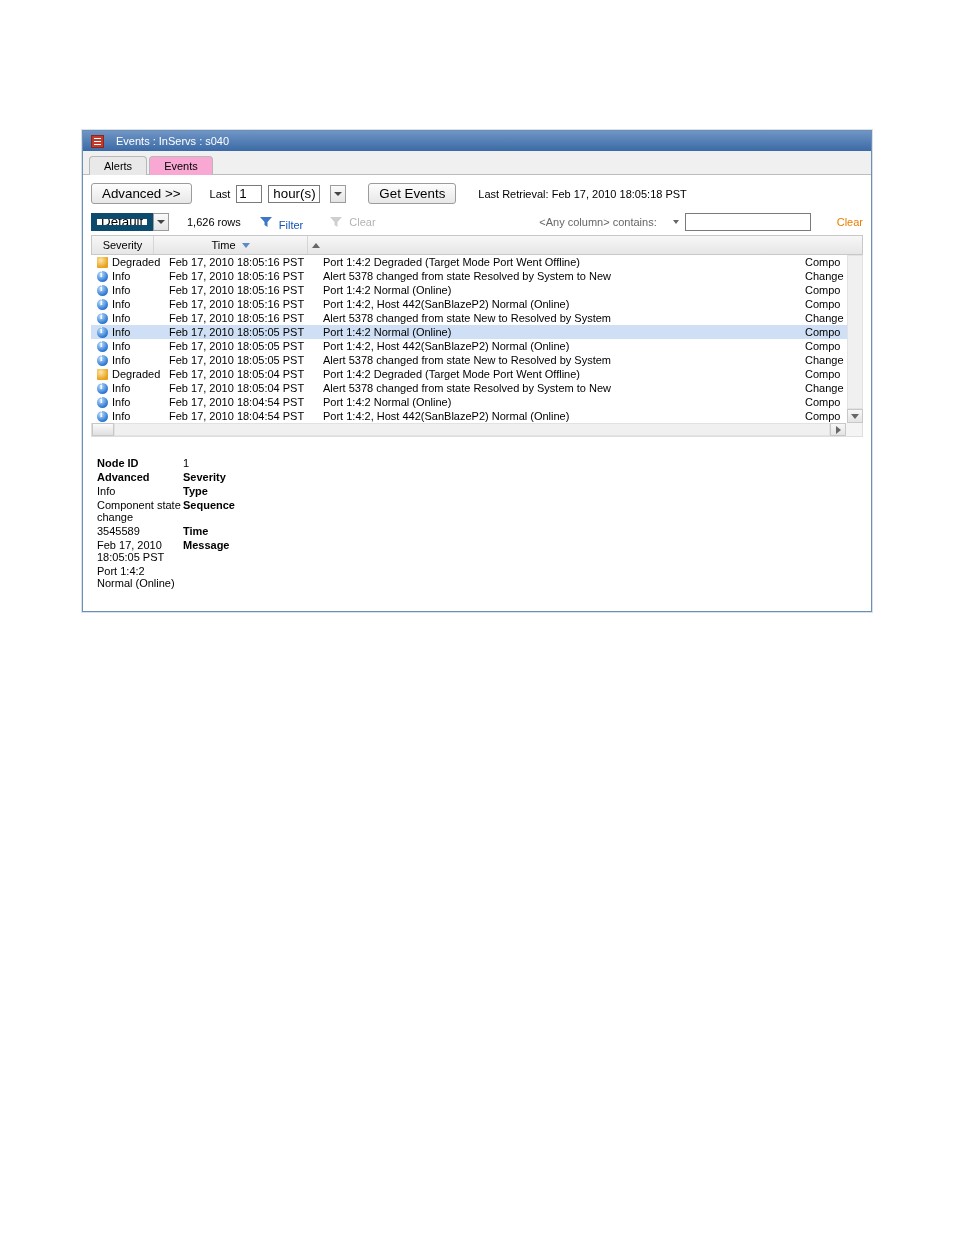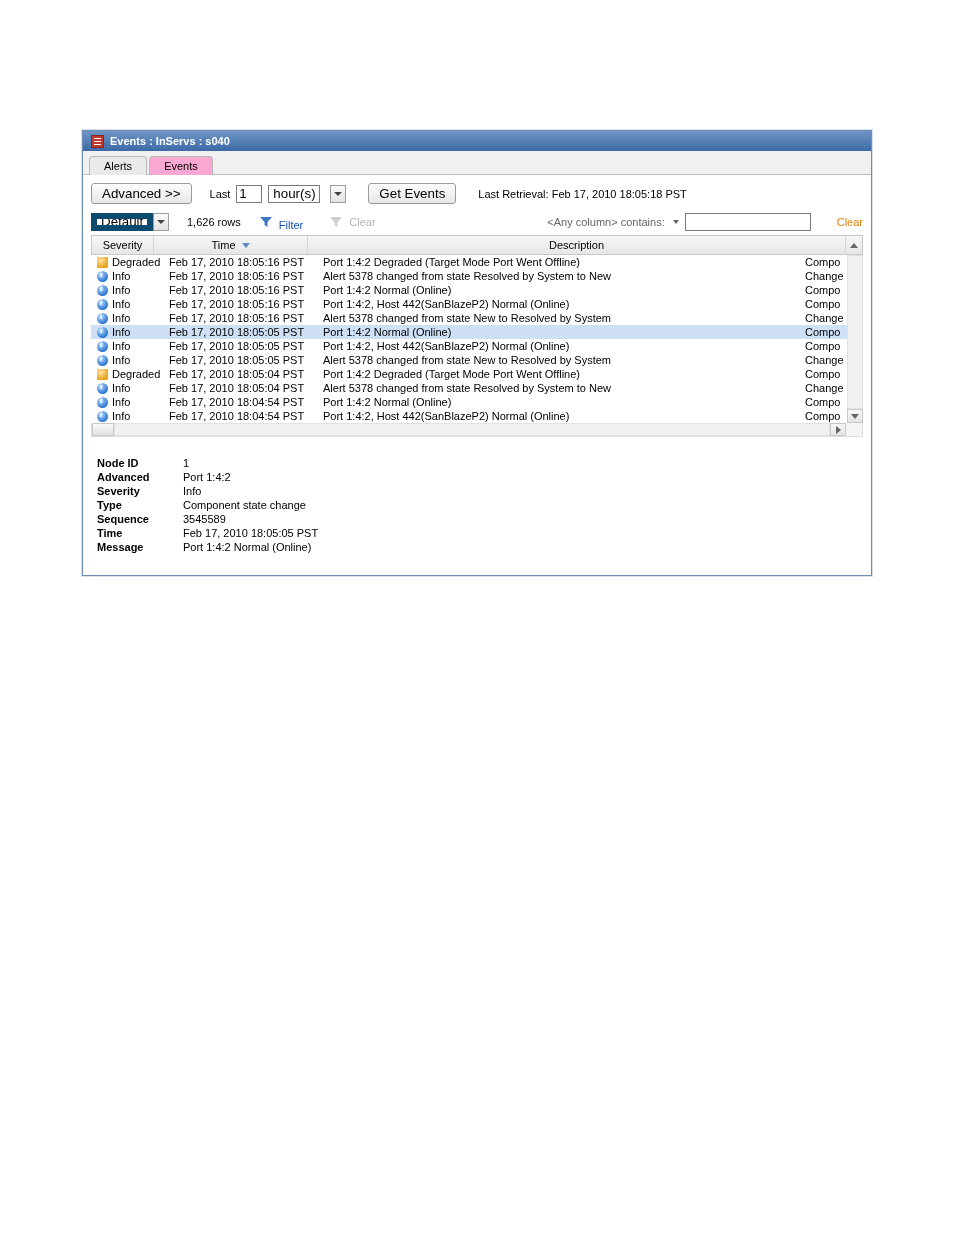--- a/index.html
+++ b/index.html
@@ -8,23 +8,23 @@
     font-family: Tahoma, Arial, sans-serif;
     font-size: 11px;
     color: #000;
     background: #fff;
   }
   .page { width: 954px; margin: 0 auto; padding: 30px 20px; }
   .wrap { margin: 100px 62px 16px 62px; }
 
   .window { border: 1px solid #6d8fb3; background: #f0f0f0; box-shadow: 0 0 0 1px #d8e0ea; }
   .titlebar {
-    display:flex; align-items:center; gap:6px;
+    display:flex; align-items:center; gap:12px;
     background: linear-gradient(#6f95c5,#3c6aa6);
-    color:#fff; font-weight:bold; padding:3px 8px; height:20px;
+    color:#fff; font-weight:normal; padding:3px 8px; height:20px;
   }
   .title-icon { width:13px; height:13px; background:#c0392b; border:1px solid #8a271e; position:relative; }
   .title-icon:after { content:""; position:absolute; left:2px; top:5px; width:7px; height:1px; background:#fff; box-shadow:0 -3px 0 #fff,0 3px 0 #fff; }
 
   .tabs { display:flex; align-items:flex-end; padding: 4px 6px 0 6px; background:#f0f0f0; gap:2px; border-bottom:1px solid #bdbdbd; }
   .tab {
     padding:3px 14px 3px 14px;
     border:1px solid #b8b8b8; border-bottom:none;
     background:#e9e9e9; cursor:default;
     border-top-left-radius:4px; border-top-right-radius:4px;
@@ -47,21 +47,21 @@
   .chev { width:0;height:0;border-left:4px solid transparent;border-right:4px solid transparent;border-top:4px solid #444; }
   .label { color:#000; }
 
   .toolbar2 { display:flex; align-items:center; justify-content:space-between; margin-bottom:4px; }
   .filter-link { color:#1553b6; cursor:default;margin-top:7px; }
   .filter-icon { width:14px; height:14px; display:inline-block; vertical-align:middle; }
   .clear-link { color:#b3b3b3; cursor:default; }
   .clear-right { color:#e87d00; cursor:default; }
   .default-combo { display:flex; align-items:center; gap:0; }
   .default-combo input { width:62px; height:18px; border:6px solid #0c4a6e; padding:1px 4px; }
-  .anycol { color:#666; display:flex; align-items:center; gap:8px; }
+  .anycol { color:#666; display:flex; align-items:center; gap:16px; }
   .anychev { width:0;height:0;border-left:3px solid transparent;border-right:3px solid transparent;border-top:4px solid #666; }
   .filter-input { width:126px; height:18px; border:1px solid #7a7a7a; }
 
   .grid-hdr { display:flex; background:linear-gradient(#f7f7f7,#e6e6e6); border:1px solid #c8c8c8; }
   .gh { padding:3px 6px; border-right:1px solid #d6d6d6; text-align:center; }
   .gh.sev { width:62px; }
   .gh.time { width:154px; display:flex; align-items:center; justify-content:center; gap:6px; }
   .gh.desc { flex:1; }
   .sort-ind { width:0;height:0;border-left:4px solid transparent;border-right:4px solid transparent;border-top:5px solid #5e89c4; }
   .scroll-up { width:16px; display:flex; align-items:center; justify-content:center; background:linear-gradient(#f7f7f7,#e6e6e6); }
@@ -166,21 +166,20 @@
         </div>
       </div>
 
       <div>
         <div class="grid-hdr">
           <div class="gh sev">Severity</div>
           <div class="gh time">
             <span>Time</span>
             <span class="sort-ind"></span>
           </div>
-          <div class="gh desc">Description</div>
           <div class="scroll-up">
                 <span class="sup"></span>
               </div>
         </div>
 
         <div style="display:flex">
           <div class="grid-body" id="grid-body" style="flex:1">
                 <div class="grow">
                   <div class="gc sev">
                     <span class="ico degraded"></span>
@@ -306,21 +305,20 @@
               </div>
           <div style="width:16px"></div>
         </div>
       </div>
 
       <div class="details">
         <div class="kv">
           <div class="k">Node ID</div>
               <div>1</div>
           <div class="k">Advanced</div>
-              <div>Port 1:4:2</div>
           <div class="k">Severity</div>
               <div>Info</div>
           <div class="k">Type</div>
               <div>Component state change</div>
           <div class="k">Sequence</div>
               <div>3545589</div>
           <div class="k">Time</div>
               <div>Feb 17, 2010 18:05:05 PST</div>
           <div class="k">Message</div>
               <div>Port 1:4:2 Normal (Online)</div>

